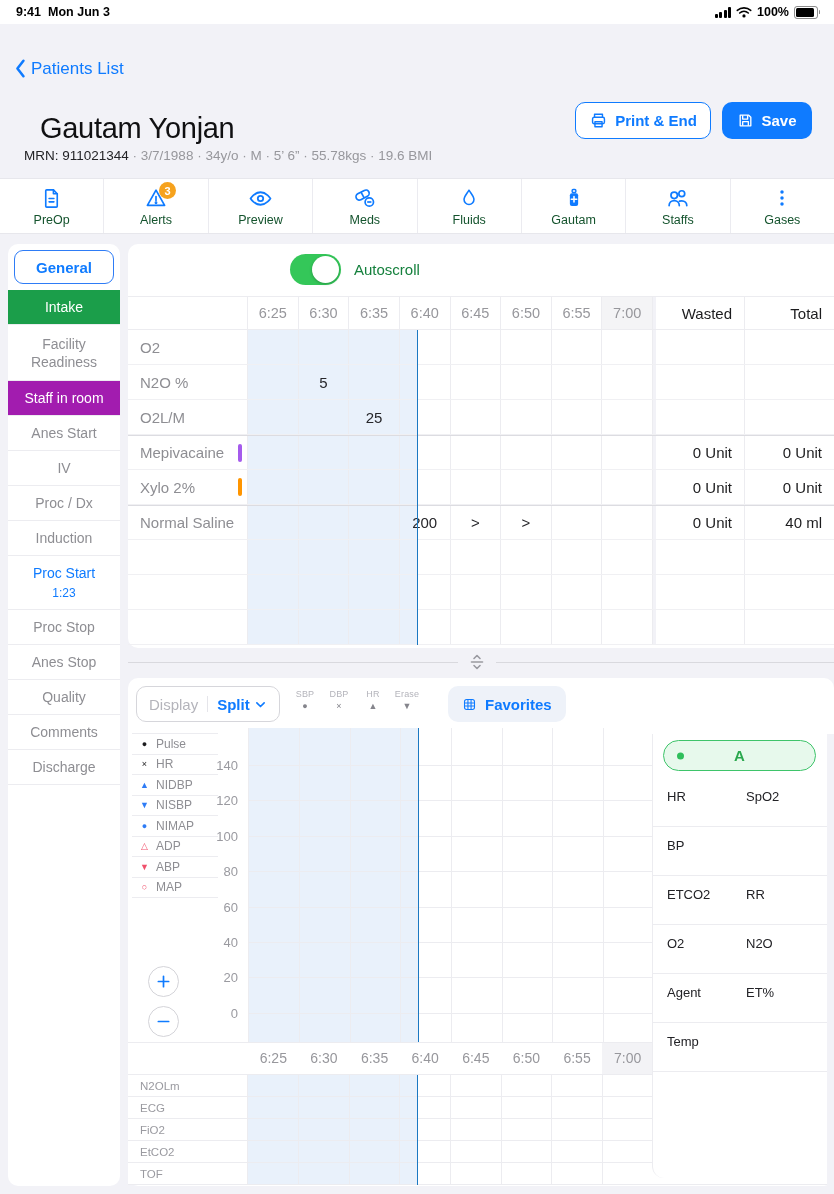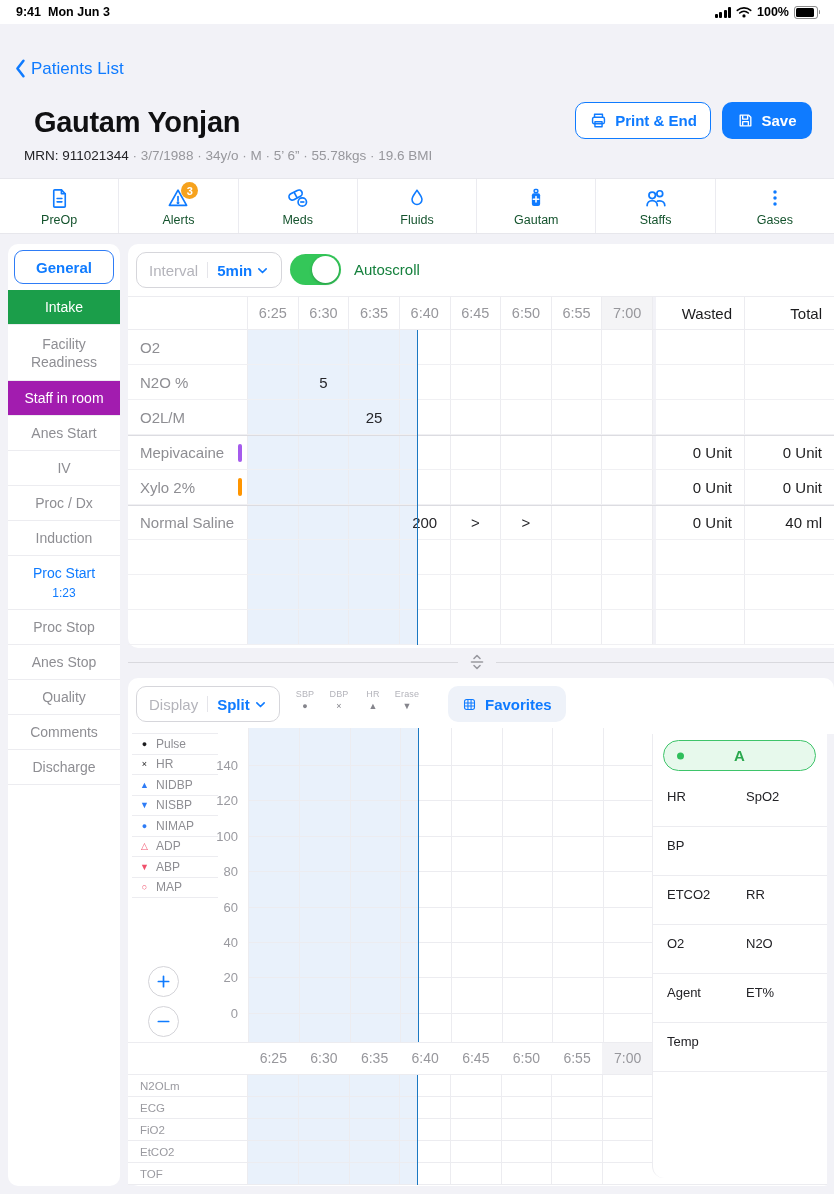--- a/index.html
+++ b/index.html
@@ -9,21 +9,21 @@
   #statusbar{position:absolute;top:0;left:0;right:0;height:24px;background:#fff;display:flex;justify-content:space-between;align-items:center;padding:0 16px;box-sizing:border-box;font-size:12.5px;font-weight:700;color:#000}
   .sbl{display:flex;gap:7px}
   .sbr{display:flex;align-items:center;gap:5px}
   .bars{display:flex;align-items:flex-end;gap:1.5px;height:11px}
   .bars i{display:block;width:3px;background:#000;border-radius:1px}
   .batt{position:relative;width:22px;height:11px;border:1px solid rgba(0,0,0,.45);border-radius:3px}
   .batt i{position:absolute;left:1px;top:1px;bottom:1px;width:18px;background:#000;border-radius:1.5px}
   .batt b{position:absolute;right:-3px;top:3px;width:1.5px;height:4px;background:rgba(0,0,0,.45);border-radius:1px}
   
   #backrow{position:absolute;top:58px;left:14px;display:flex;align-items:center;gap:5px;color:#0f7bff;font-size:17px;cursor:pointer}
-  #ptitle{position:absolute;top:96px;left:24px;margin:10px;font-size:29px;font-weight:700;letter-spacing:-.3px;color:#101012}
+  #ptitle{position:absolute;top:96px;left:24px;margin:16px;font-size:29px;font-weight:400;letter-spacing:-.3px;color:#101012}
   #printBtn{position:absolute;top:102px;left:575px;width:136px;height:37px;border:1.5px solid #0f7bff;border-radius:10px;background:#fff;display:flex;align-items:center;justify-content:center;gap:7px;color:#0f7bff;font-size:15px;font-weight:600;box-sizing:border-box}
   #saveBtn{position:absolute;top:102px;left:722px;width:90px;height:37px;border-radius:10px;background:#0f7bff;display:flex;align-items:center;justify-content:center;gap:7px;color:#fff;font-size:15px;font-weight:600}
   #mrnrow{position:absolute;top:148px;left:24px;font-size:13.5px}
   #mrnrow .mrn{color:#232326}
   #mrnrow .demo{color:#97979c}
   
   #toolbar{position:absolute;top:178px;left:0;width:834px;height:54px;background:#fff;border-top:1px solid #e7e7ec;border-bottom:1px solid #e7e7ec;display:flex;box-sizing:content-box}
   .tb{flex:1;position:relative;display:flex;flex-direction:column;align-items:center;justify-content:center;gap:2px;border-left:1px solid #ebebf0;cursor:pointer}
   .tb:first-child{border-left:none}
   .tb .lbl{font-size:12.5px;color:#14532d}
@@ -194,20 +194,29 @@
             <path d="M12 4.2 3.4 19.3h17.2z"></path>
             <path d="M12 10.5v4"></path>
             <circle cx="12" cy="16.8" r=".6" fill="#0f7bff"></circle>
           </svg>
         </span>
         <span class="badge">3</span>
         <span class="lbl">Alerts</span>
       </div>
       <div class="tb">
         <span class="icn">
+          <svg width="25" height="25" viewBox="0 0 24 24" fill="none" stroke="#0f7bff" stroke-width="1.7">
+            <path d="M2.5 12s3.6-6 9.5-6 9.5 6 9.5 6-3.6 6-9.5 6-9.5-6-9.5-6z"></path>
+            <circle cx="12" cy="12" r="2.6"></circle>
+          </svg>
+        </span>
+        <span class="lbl">Preview</span>
+      </div>
+      <div class="tb">
+        <span class="icn">
           <svg width="24" height="24" viewBox="0 0 24 24" fill="none" stroke="#0f7bff" stroke-width="1.7">
             <g transform="rotate(-28 9 9)">
               <rect x="2.5" y="6" width="14" height="6.6" rx="3.3"></rect>
               <path d="M9.5 6v6.6"></path>
             </g>
             <circle cx="16.3" cy="16" r="4.2"></circle>
             <path d="M14.2 16h4.2"></path>
           </svg>
         </span>
         <span class="lbl">Meds</span>
@@ -291,32 +300,20 @@
       </div>
       <div class="sb-item">
         <span class="sb-lbl">Comments</span>
       </div>
       <div class="sb-item">
         <span class="sb-lbl">Discharge</span>
       </div>
     </div>
 
   <div id="intakePanel">
-    <div id="intervalPill" class="pill">
-      <span class="g">Interval</span>
-      <span class="dv"></span>
-      <span class="v">
-          <span>5min</span>
-          <span class="icn">
-            <svg width="13" height="13" viewBox="0 0 16 16" fill="none" stroke="#0f7bff" stroke-width="2" stroke-linecap="round" stroke-linejoin="round">
-              <path d="M3.5 6l4.5 4.5L12.5 6"></path>
-            </svg>
-          </span>
-        </span>
-    </div>
     <div id="toggle"></div>
     <div id="autoscrollLbl">Autoscroll</div>
     <div id="intakeTable">
       <div id="intShade"></div>
       <div id="intRows">
           <div class="t-row t-head">
             <div class="c-label"></div>
             <div class="c-time">6:25</div>
             <div class="c-time">6:30</div>
             <div class="c-time">6:35</div>

